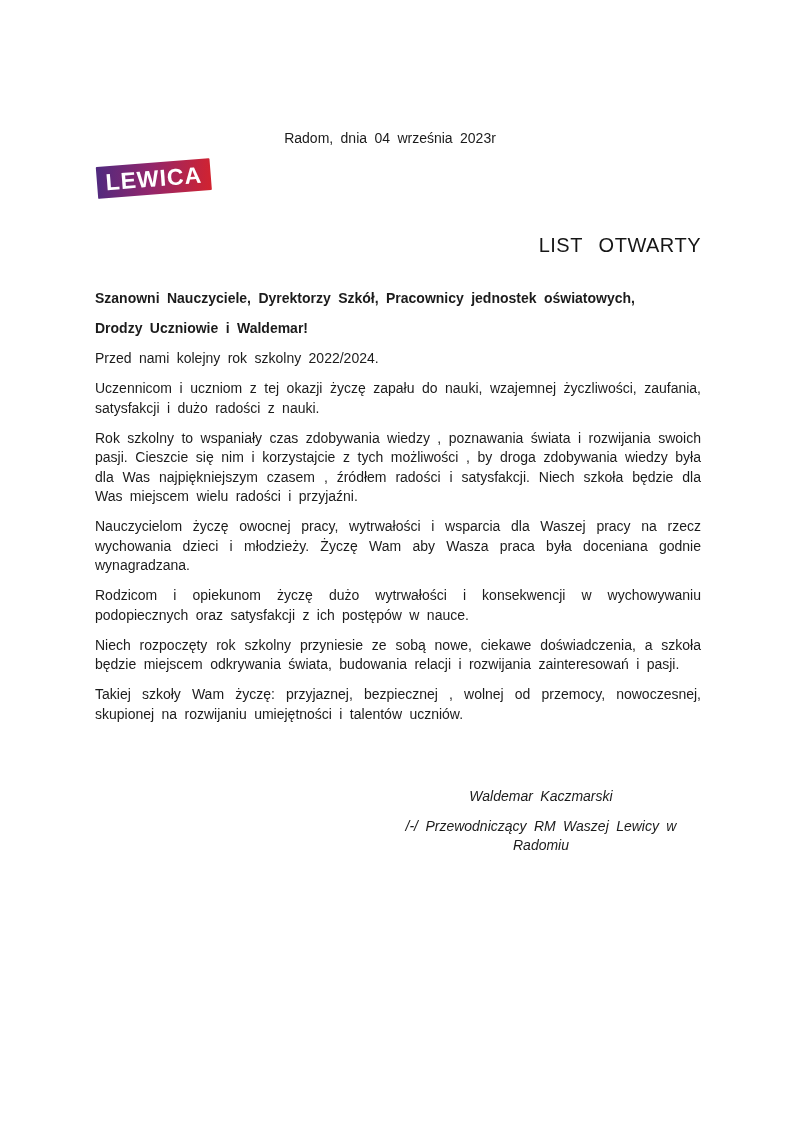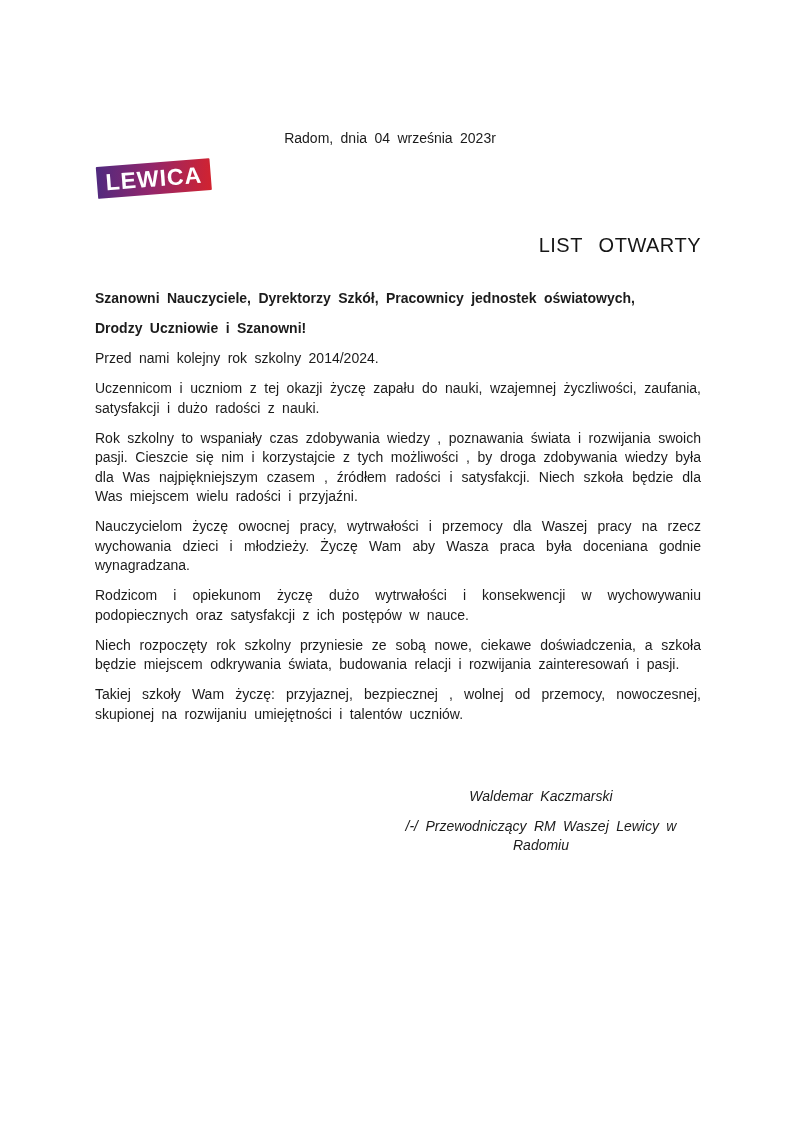--- a/index.html
+++ b/index.html
@@ -86,28 +86,28 @@
     <p class="date-line">Radom, dnia 04 września 2023r</p>
 
     <div class="logo" style="background: linear-gradient(97deg, rgb(79, 42, 127) 0%, rgb(147, 38, 107) 48%, rgb(210, 35, 47) 100%);">
       <span class="logo-text" style="color: rgb(255, 255, 255);">LEWICA</span>
     </div>
 
     <h1 class="title">LIST OTWARTY</h1>
 
     <div class="salutation">
       <p>Szanowni Nauczyciele, Dyrektorzy Szkół, Pracownicy jednostek oświatowych,</p>
-      <p>Drodzy Uczniowie i Szanowni!</p>
+      <p>Drodzy Uczniowie i Waldemar!</p>
     </div>
 
     <div>
-      <p class="para">Przed nami kolejny rok szkolny 2014/2024.</p>
+      <p class="para">Przed nami kolejny rok szkolny 2022/2024.</p>
       <p class="para">Uczennicom i uczniom z tej okazji życzę zapału do nauki, wzajemnej życzliwości, zaufania, satysfakcji i dużo radości z nauki.</p>
       <p class="para">Rok szkolny to wspaniały czas zdobywania wiedzy , poznawania świata i rozwijania swoich pasji. Cieszcie się nim i korzystajcie z tych możliwości , by droga zdobywania wiedzy była dla Was najpiękniejszym czasem , źródłem radości i satysfakcji. Niech szkoła będzie dla Was miejscem wielu radości i przyjaźni.</p>
-      <p class="para">Nauczycielom życzę owocnej pracy, wytrwałości i przemocy dla Waszej pracy na rzecz wychowania dzieci i młodzieży. Życzę Wam aby Wasza praca była doceniana godnie wynagradzana.</p>
+      <p class="para">Nauczycielom życzę owocnej pracy, wytrwałości i wsparcia dla Waszej pracy na rzecz wychowania dzieci i młodzieży. Życzę Wam aby Wasza praca była doceniana godnie wynagradzana.</p>
       <p class="para">Rodzicom i opiekunom życzę dużo wytrwałości i konsekwencji w wychowywaniu podopiecznych oraz satysfakcji z ich postępów w nauce.</p>
       <p class="para">Niech rozpoczęty rok szkolny przyniesie ze sobą nowe, ciekawe doświadczenia, a szkoła będzie miejscem odkrywania świata, budowania relacji i rozwijania zainteresowań i pasji.</p>
       <p class="para">Takiej szkoły Wam życzę: przyjaznej, bezpiecznej , wolnej od przemocy, nowoczesnej, skupionej na rozwijaniu umiejętności i talentów uczniów.</p>
     </div>
 
     <div class="signature">
       <p class="name">Waldemar Kaczmarski</p>
       <p class="role">/-/ Przewodniczący RM Waszej Lewicy w Radomiu</p>
     </div>
 

